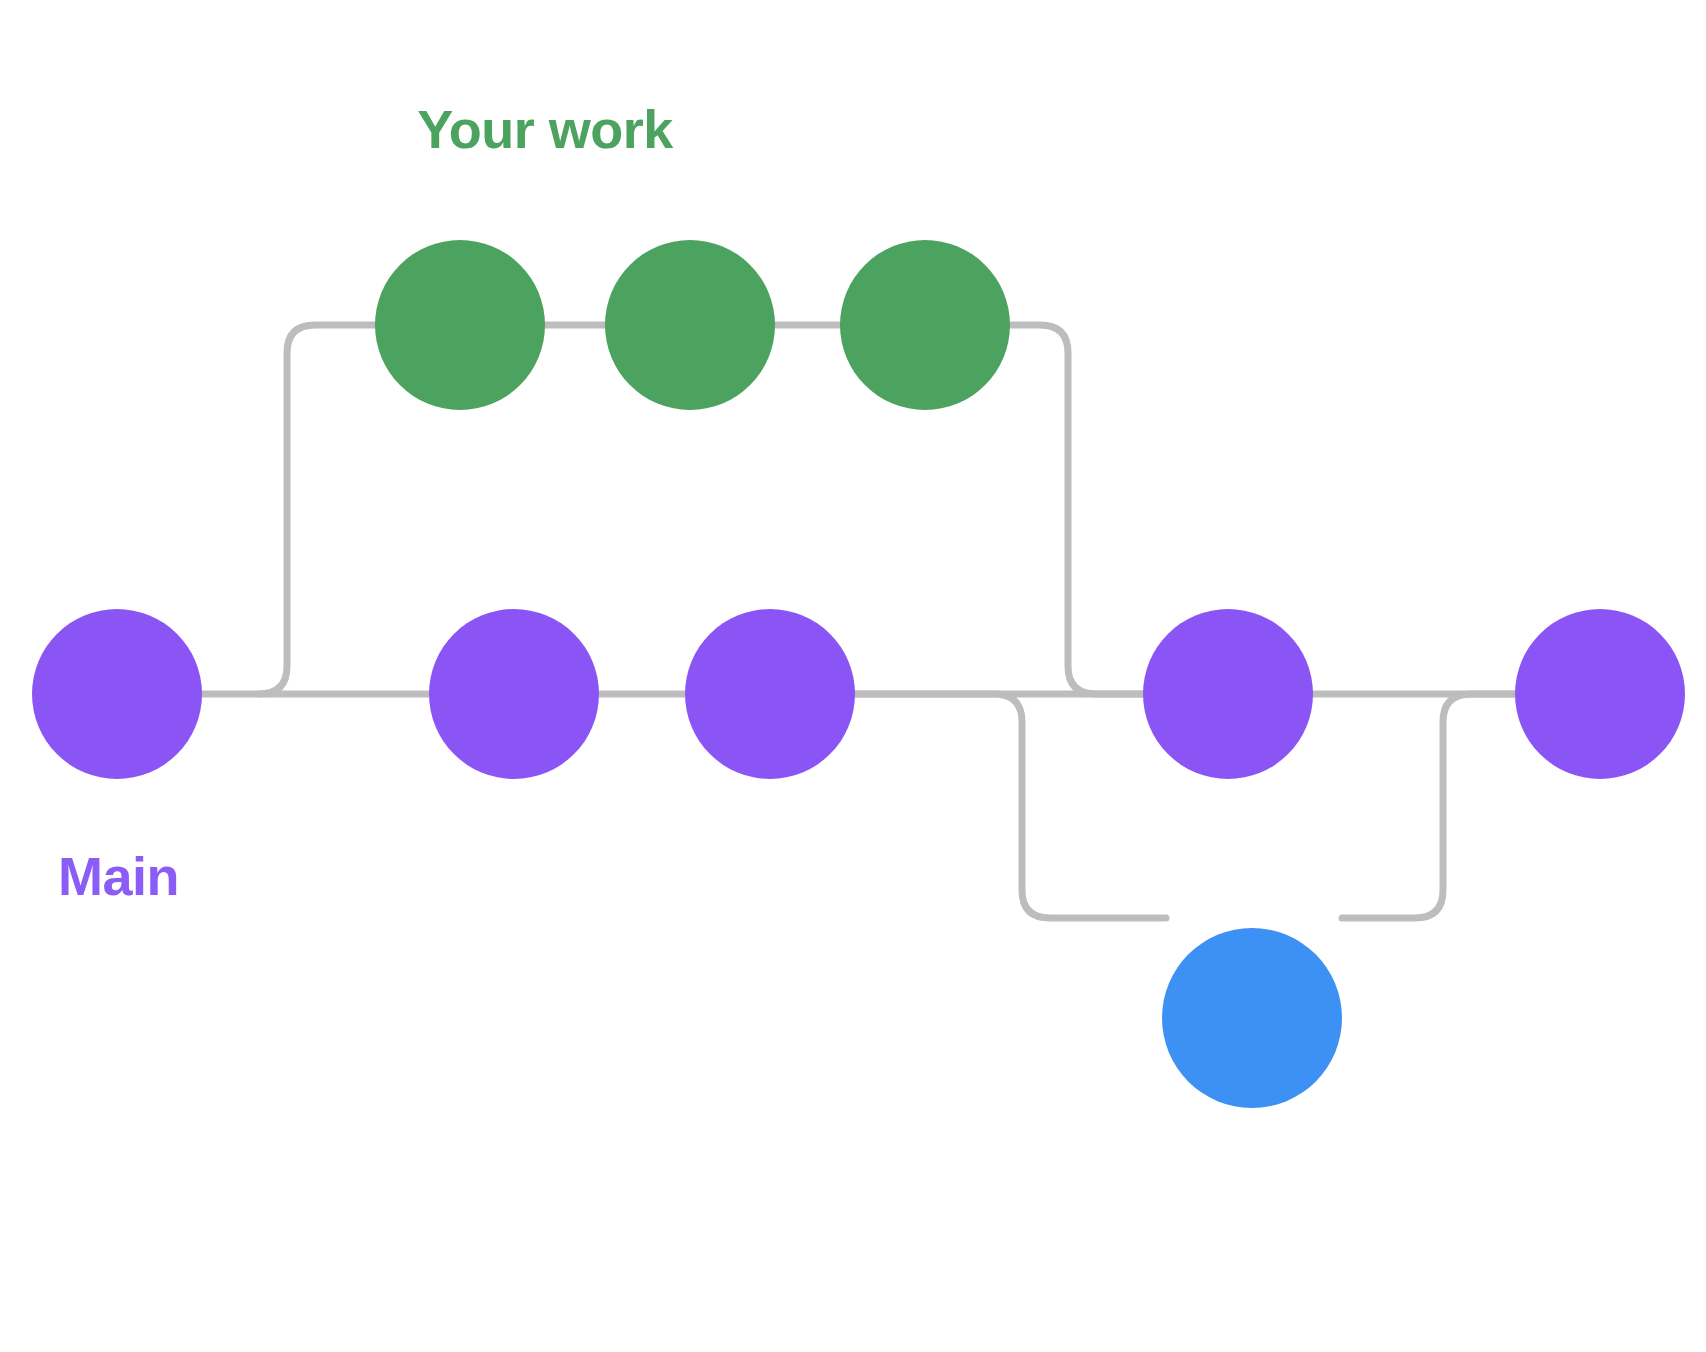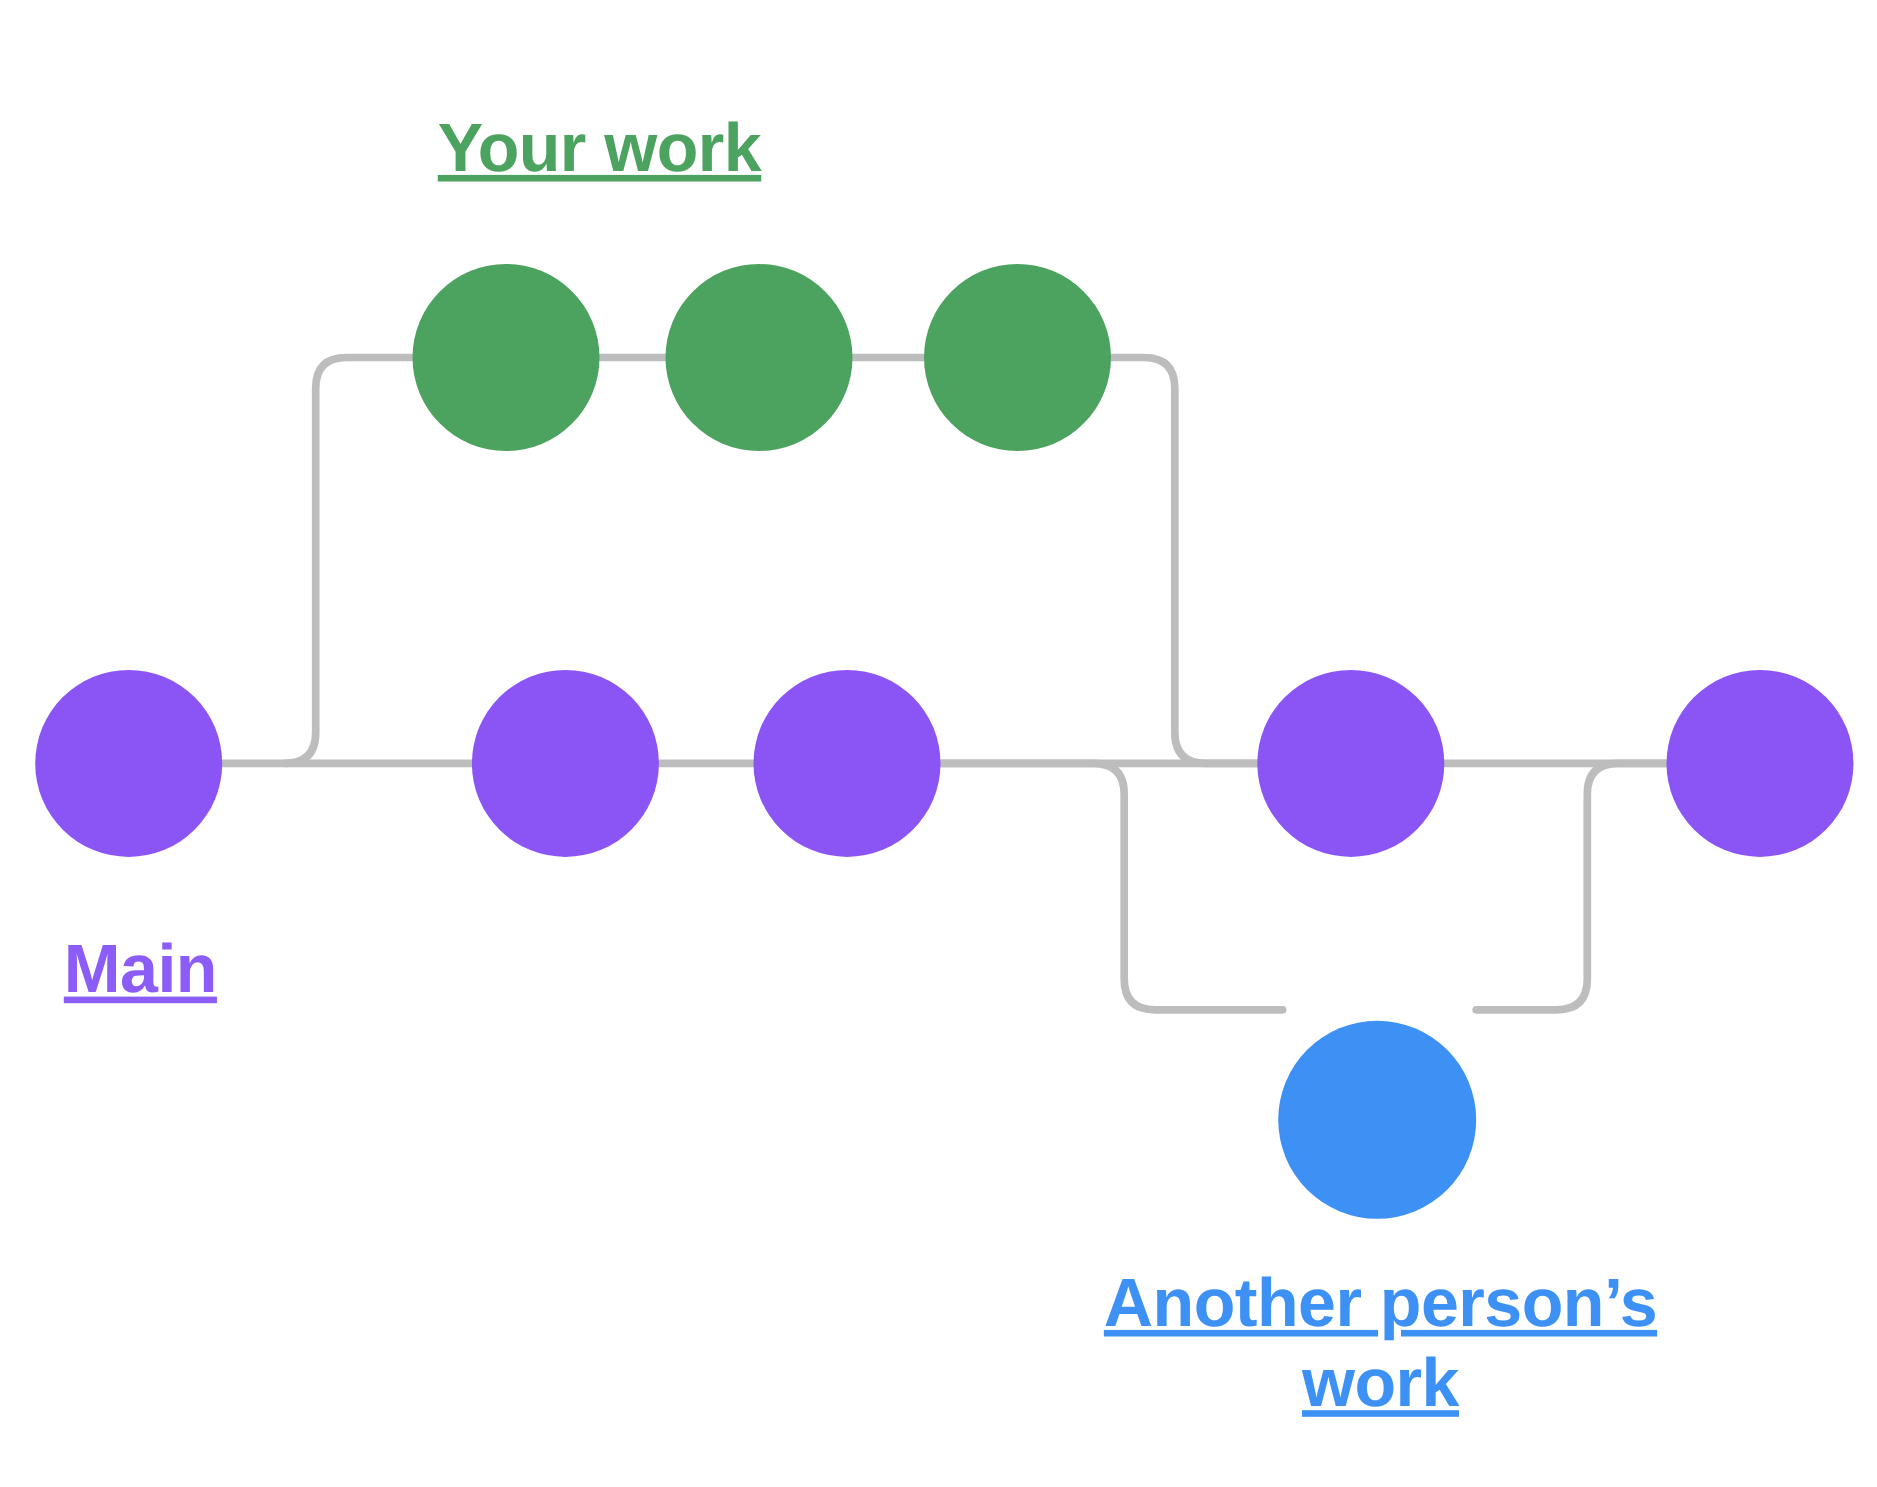--- a/index.html
+++ b/index.html
@@ -20,26 +20,25 @@
   #graph {
     position: absolute;
     left: 0;
     top: 0;
     width: 1706px;
     height: 1352px;
   }
   .label {
     position: absolute;
     font-weight: bold;
-    font-size: 62px;
+    font-size: 54px;
     letter-spacing: -0.5px;
     line-height: 1.18;
     white-space: pre;
     margin: 0;
-    text-decoration: underline;
   }
   #label-your-work {
     left: 545px;
     top: 98px;
     transform: translateX(-50%);
     text-align: center;
   }
   #label-main {
     left: 58px;
     top: 845px;
@@ -82,16 +81,14 @@
         <circle cx="690" cy="325" r="85" fill="#4CA25F"></circle>
         <circle cx="925" cy="325" r="85" fill="#4CA25F"></circle>
         <circle cx="1252" cy="1018" r="90" fill="#3D90F4"></circle>
       </g>
   </svg>
 
   <div class="label" id="label-your-work" style="color: rgb(76, 162, 95);">Your work</div>
 
   <div class="label" id="label-main" style="color: #8b5cf6;">Main</div>
 
-  <div class="label" id="label-other-work" style="color: rgb(61, 144, 244);">Another person’s
-work</div>
 
 </div>
 
 </body></html>

